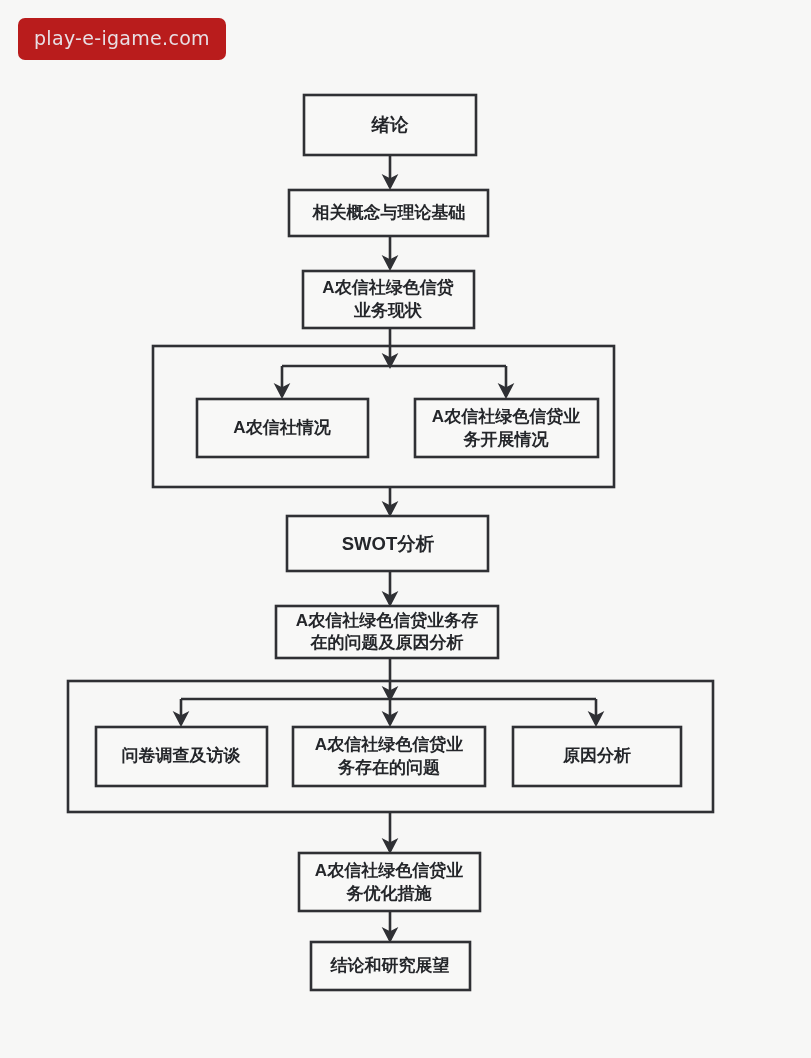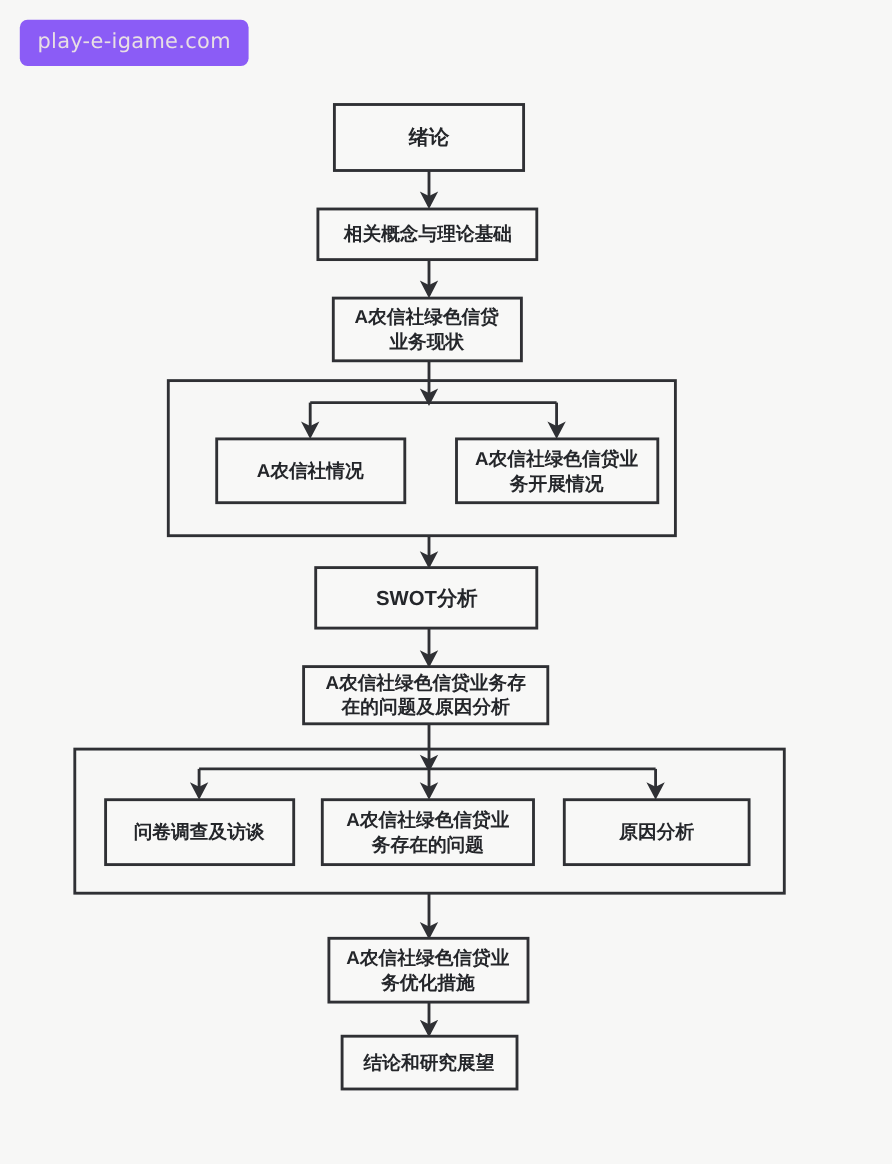--- a/index.html
+++ b/index.html
@@ -11,21 +11,21 @@
     width: 811px;
     height: 1058px;
     position: relative;
     overflow: hidden;
     font-family: "Liberation Sans", "DejaVu Sans", sans-serif;
   }
   #watermark {
     position: absolute;
     left: 18px;
     top: 18px;
-    background: #8b5cf6;
+    background: #b91c1c;
     color: #e8dfe4;
     font-size: 19px;
     letter-spacing: 0.3px;
     padding: 9px 16px 11px 16px;
     border-radius: 7px;
     font-family: "DejaVu Sans", sans-serif;
     z-index: 5;
     white-space: nowrap;
   }
   #flow {

